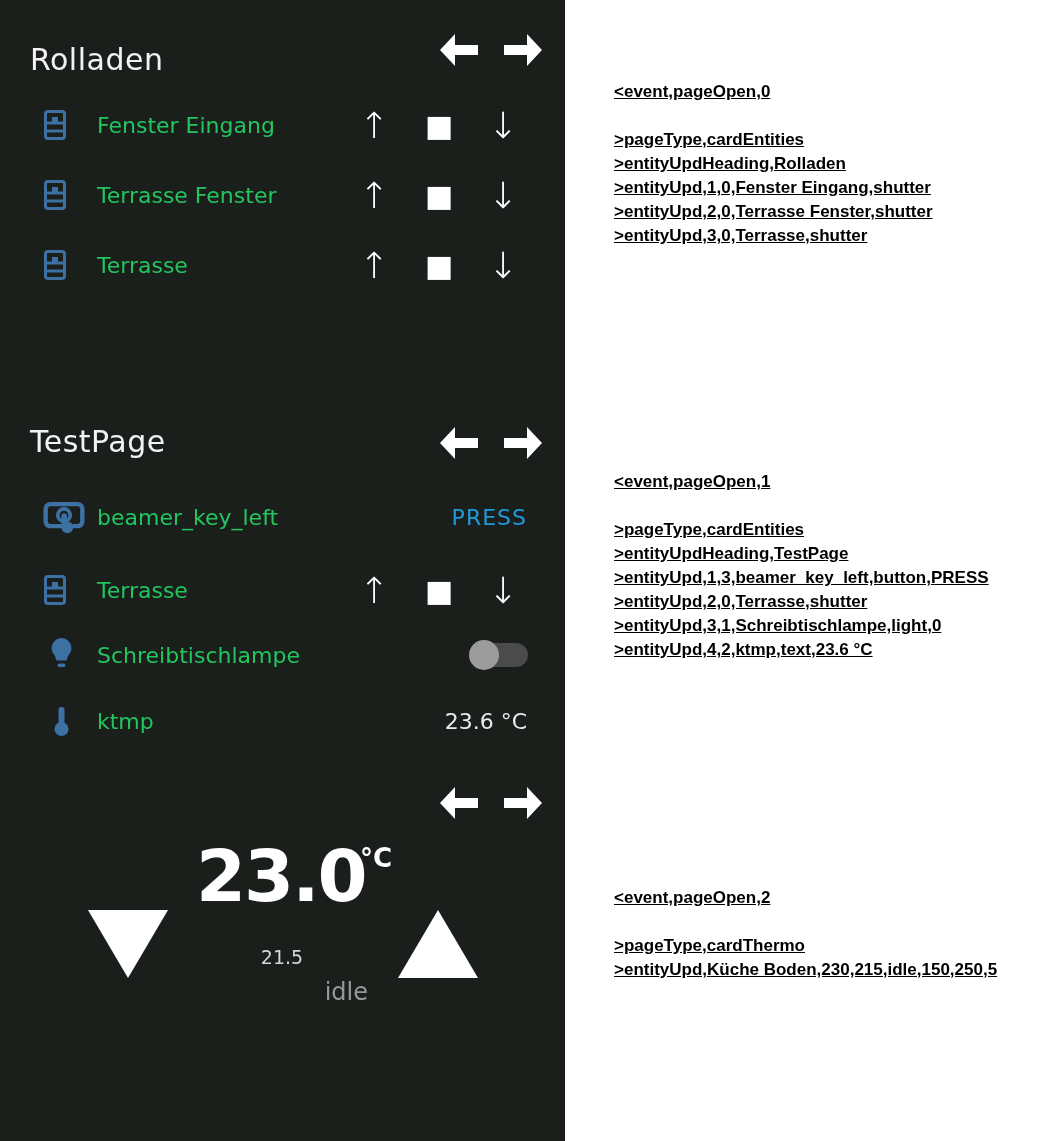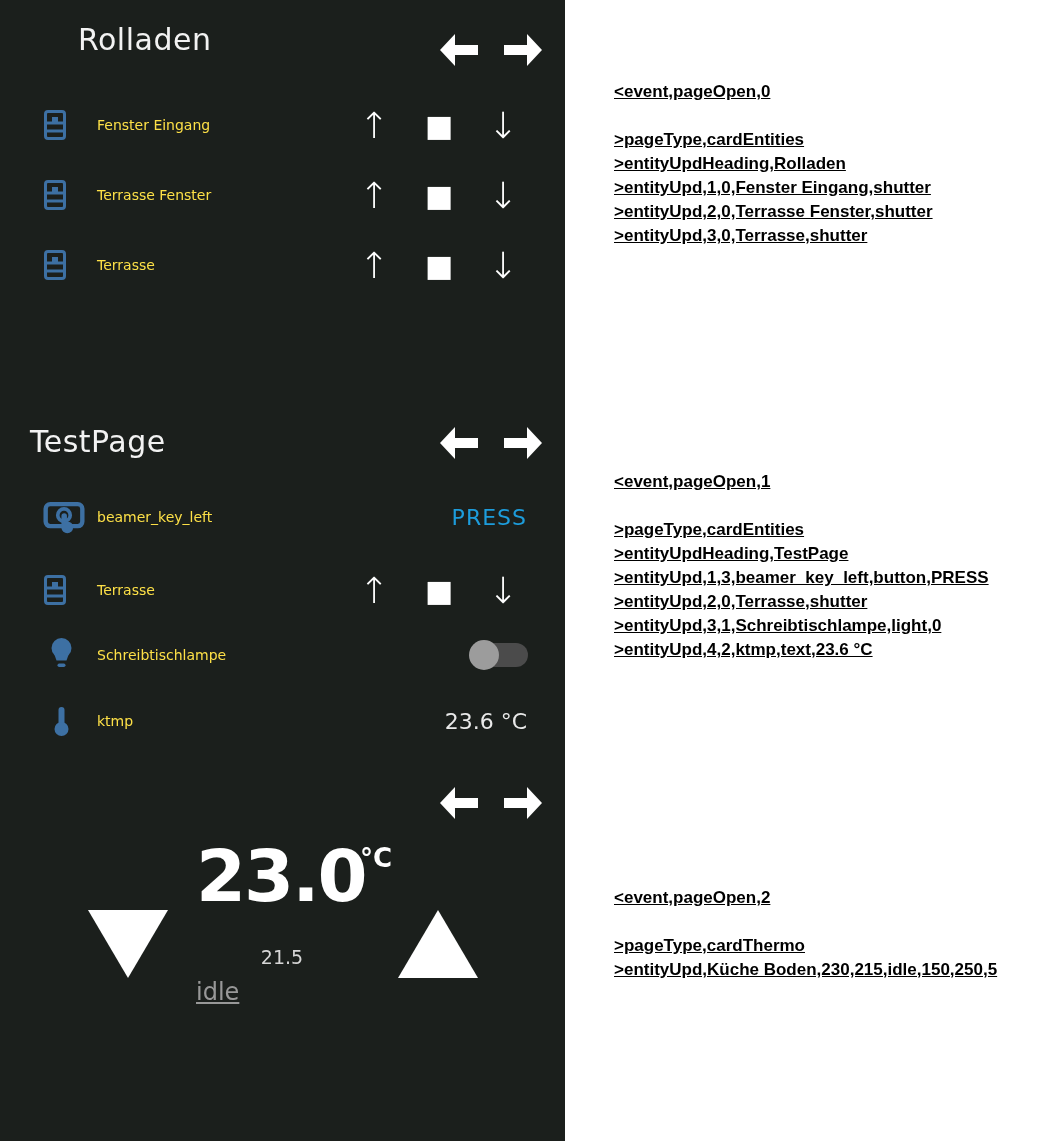--- a/index.html
+++ b/index.html
@@ -10,21 +10,21 @@
   .panel { position:absolute; left:0; top:0; width:565px; height:1141px; background:#1b1f1c; }
   .card  { position:absolute; left:0; width:565px; }
 
   .heading { position:absolute; left:30px; font-size:30px; font-weight:400; color:#f2f2f2; letter-spacing:0.5px; }
   .nav-arrow { position:absolute; width:38px; height:34px; background:none; border:none; cursor:pointer; padding:0; }
   .nav-arrow svg { display:block; width:38px; height:32px; fill:#ffffff; }
 
   .row { position:absolute; left:0; width:565px; height:70px; }
   .eicon  { position:absolute; left:44px; top:50%; transform:translateY(-50%); color:#3d70a3; line-height:0; }
   .eicon.big { left:42px; }
-  .elabel { position:absolute; left:97px; top:50%; transform:translateY(-50%); font-size:14px; color:#fde047; white-space:nowrap; }
+  .elabel { position:absolute; left:97px; top:50%; transform:translateY(-50%); font-size:22px; color:#22c55e; white-space:nowrap; }
 
   .ctl { position:absolute; top:0; height:70px; width:44px; display:flex; align-items:center; justify-content:center;
          background:none; border:none; color:#ffffff; cursor:pointer; font-family:"DejaVu Sans", sans-serif; }
   .ctl-up   { left:352px; font-size:36px; font-weight:300; }
   .ctl-stop { left:417px; font-size:30px; }
   .ctl-down { left:481px; font-size:36px; font-weight:300; }
 
   .evalue { position:absolute; right:38px; top:50%; transform:translateY(-50%); font-size:22px; color:#e9e9e9; white-space:nowrap; }
   .evalue.press { color:#1d9cdb; background:none; border:none; cursor:pointer; font-family:"DejaVu Sans", sans-serif; letter-spacing:1px; }
 
@@ -32,37 +32,37 @@
   .toggle .track { position:absolute; right:0; top:3px; width:48px; height:24px; border-radius:12px; background:#4b4b4b; }
   .toggle .knob  { position:absolute; left:0;  top:0; width:30px; height:30px; border-radius:50%; background:#9c9c9c; }
 
   
   .thermo-temp { position:absolute; left:196px; top:840px; width:160px; text-align:center;
                  font-size:72px; font-weight:700; color:#ffffff; line-height:1; letter-spacing:-2px; }
   .thermo-unit { position:absolute; left:360px; top:843px; font-size:26px; font-weight:700; color:#ffffff; }
   .thermo-btn  { position:absolute; width:80px; height:68px; background:none; border:none; cursor:pointer; padding:0; }
   .thermo-btn svg { display:block; width:80px; height:68px; fill:#ffffff; }
   .thermo-setpoint { position:absolute; left:196px; top:946px; width:172px; text-align:center; font-size:19px; color:#d6d6d6; }
-  .thermo-state    { position:absolute; left:196px; top:978px; width:172px; text-align:left; font-size:24px; color:#989898;text-decoration:underline; }
+  .thermo-state    { position:absolute; left:196px; top:978px; width:172px; text-align:right; font-size:24px; color:#989898; }
   .thermo-title    { position:absolute; left:0; top:1084px; width:565px; text-align:center; font-size:30px; color:#f2f2f2; }
 
   
   .logblock { position:absolute; left:614px; width:420px; font-family:"Liberation Sans", sans-serif;
               font-size:17px; font-weight:700; color:#000000;text-decoration:underline; }
   .log-line { height:24px; line-height:24px; white-space:nowrap; }
 </style>
 </head>
 <body>
 
 <div class="stage">
 
   <div class="panel">
 
     <section class="card" style="top:0;height:400px;">
-      <h1 class="heading" style="top:22px;margin-left:48px;">Rolladen</h1>
+      <h1 class="heading" style="top:42px;">Rolladen</h1>
       <button class="nav-arrow" style="left:440px;top:33px;">
         <span><svg viewBox="0 0 38 32">
               <polygon points="38,11 15,11 15,0 0,16 15,32 15,21 38,21"></polygon>
             </svg></span>
       </button>
       <button class="nav-arrow" style="left:504px;top:33px;">
         <span><svg viewBox="0 0 38 32">
               <polygon points="0,11 23,11 23,0 38,16 23,32 23,21 0,21"></polygon>
             </svg></span>
       </button>

